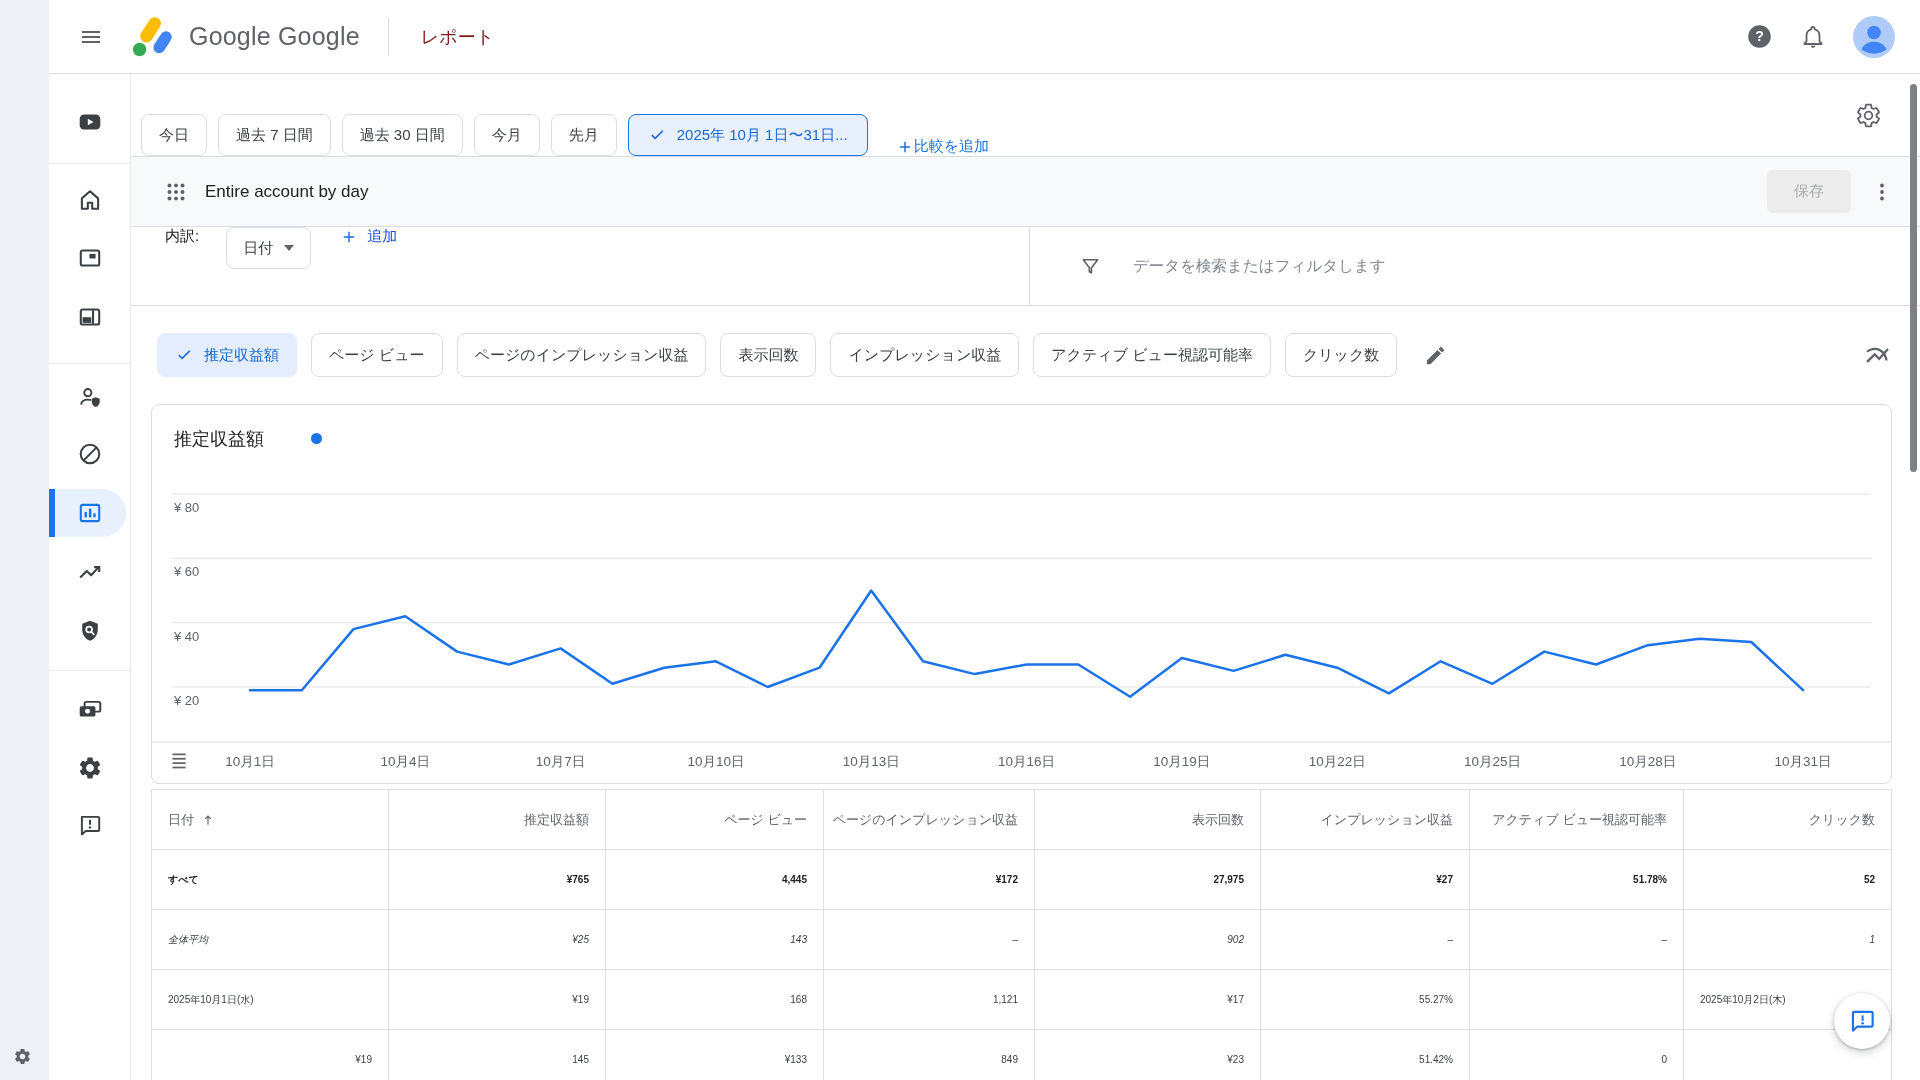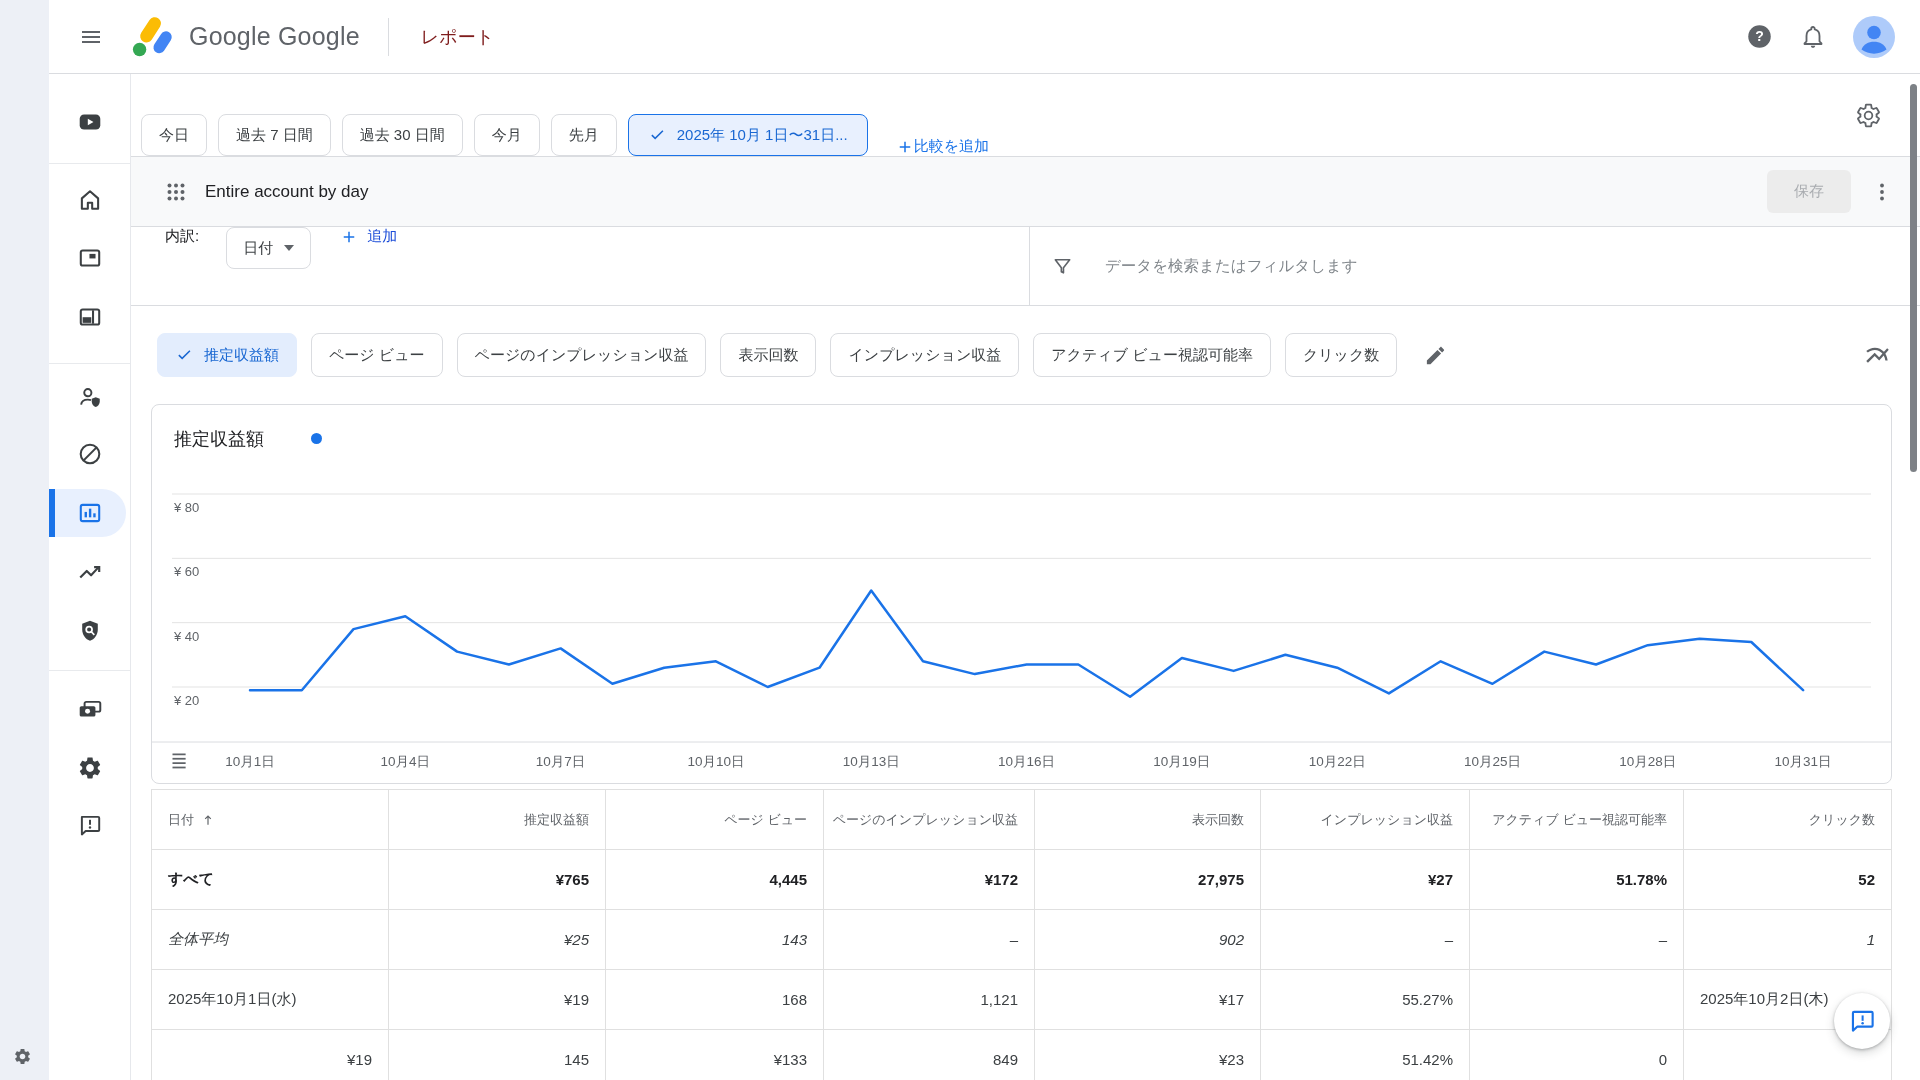--- a/index.html
+++ b/index.html
@@ -51,21 +51,21 @@
   .breakdown-row{height:79px;border-bottom:1px solid #dadce0;display:flex;align-items:flex-start;
                  position:relative;box-sizing:border-box}
   .bd-label{margin-left:34px;font-size:15px;color:#202124}
   .dim-chip{margin-left:27px;height:42px;border:1px solid #dadce0;border-radius:8px;display:flex;
             align-items:center;gap:11px;padding:0 16px;font-size:15px;color:#3c4043;cursor:pointer;
             box-sizing:border-box;background:#fff}
   .caret{width:0;height:0;border-left:5px solid transparent;border-right:5px solid transparent;
          border-top:6px solid #5f6368}
   .add-link{display:flex;align-items:center;color:#1d4ed8;font-size:15px;margin-left:29px;gap:9px;cursor:pointer}
   .filter-sec{position:absolute;left:898px;top:0;height:78px;right:0;border-left:1px solid #dadce0;
-              display:flex;align-items:center;padding-left:21px}
+              display:flex;align-items:center;padding-left:49px}
   .filter-input{border:none;outline:none;font-size:15.5px;margin-left:29px;width:640px;
                 color:#202124;font-family:inherit;background:transparent}
   .filter-input::placeholder{color:#80868b}
   .metrics-row{height:98px;display:flex;align-items:center;position:relative;padding-left:26px;box-sizing:border-box}
   .mchip{height:44px;border:1px solid #dadce0;border-radius:8px;background:#fff;display:flex;
          align-items:center;padding:0 17px;font-size:15px;color:#3c4043;margin-right:14px;
          cursor:pointer;box-sizing:border-box;white-space:nowrap}
   .mchip.selected{background:#e3edfd;border-color:#e3edfd;color:#1967d2;gap:11px}
   .pencil{margin-left:13px;width:23px;height:23px;cursor:pointer}
   .chart-type-icon{position:absolute;right:29px;top:36px;width:27px;height:27px;cursor:pointer}
@@ -79,21 +79,21 @@
   #plot text{font-family:"Liberation Sans","DejaVu Sans",sans-serif}
   .axis-menu-icon{position:absolute;left:17px;top:345px;width:21px;height:21px;cursor:pointer;z-index:2}
   
   .data-table{margin-left:20px;margin-top:5px;width:1739px;height:291px;border:1px solid #e0e0e0;
               border-bottom:none;overflow:hidden;display:grid;box-sizing:content-box;
               grid-template-columns:237px 217px 218px 211px 226px 209px 214px 207px}
   .th,.td{border-right:1px solid #e0e0e0;border-bottom:1px solid #e0e0e0;display:flex;align-items:center;
           justify-content:flex-end;padding:0 16px;box-sizing:border-box;height:60px;background:#fff}
   .th:nth-child(8n),.td:nth-child(8n){border-right:none}
   .th{font-size:13px;color:#5f6368;line-height:17px}
-  .td{font-size:15px;color:#3c4043}
+  .td{font-size:10px;color:#3c4043}
   .cell-first{justify-content:flex-start}
   .clipL{overflow:hidden;white-space:nowrap}
   .wrapR{text-align:right;white-space:normal}
   .b{font-weight:bold;color:#202124}
   .it{font-style:italic}
   .sort-arrow{margin-left:7px}
   
   .fab{position:absolute;left:1834px;top:993px;width:56px;height:56px;border-radius:50%;background:#fff;
        box-shadow:0 1px 3px rgba(60,64,67,.35),0 4px 10px rgba(60,64,67,.2);display:flex;align-items:center;
        justify-content:center;cursor:pointer;z-index:8}

